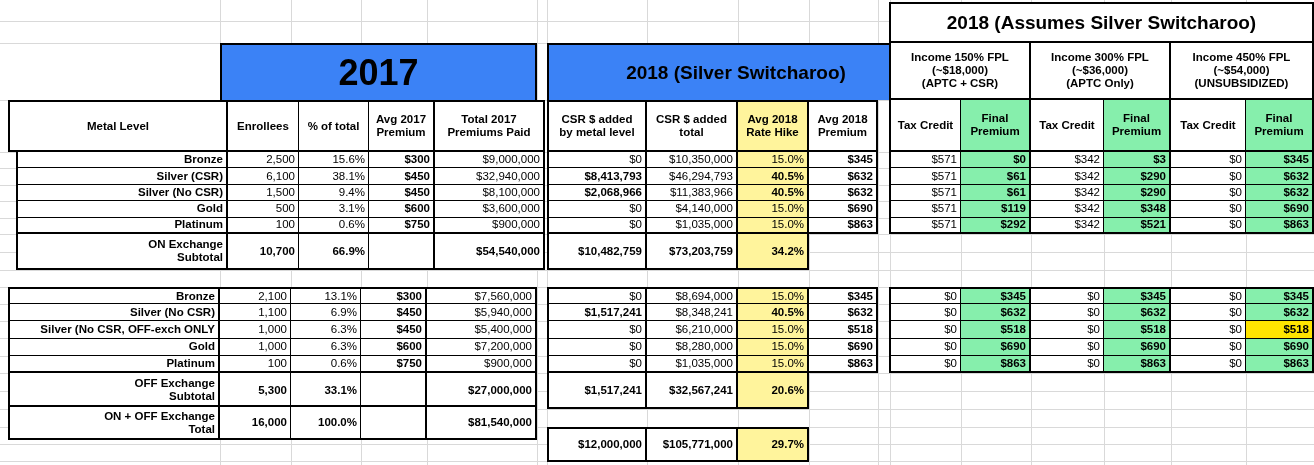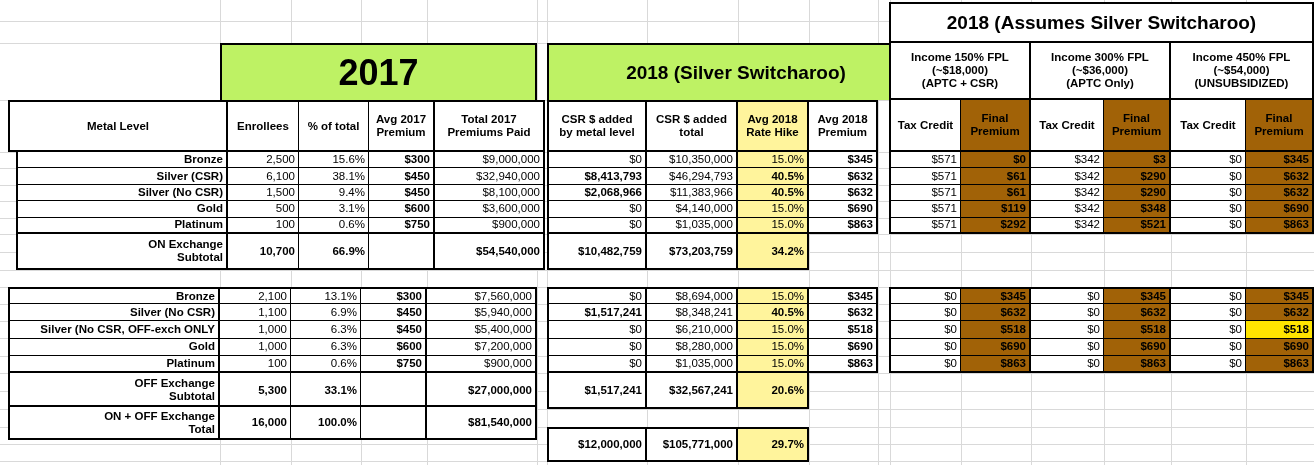--- a/index.html
+++ b/index.html
@@ -11,24 +11,24 @@
      padding:0 3px;font-size:11.5px;line-height:1.12;background:#fff;white-space:pre-line;
      border-right:1px solid #000;border-bottom:1px solid #000;overflow:hidden;}
   .h{justify-content:center;text-align:center;font-weight:700;padding:0 1px;}
   .lab{font-weight:700;text-align:right;margin-left:8px;}
   .b{font-weight:700;}
   .t2{border-top:2px solid #000;}
   .l2{border-left:2px solid #000;}
   .r2{border-right-width:2px;}
   .b2{border-bottom-width:2px;}
   .yl{background:#FFF49C;}
-  .gn{background:#a16207;}
+  .gn{background:#86efac;}
   .hot{background:#FFE400;}
   .nb{border:none;background:transparent;}
-  .ybox{position:absolute;box-sizing:border-box;background:#bef264;border:2px solid #000;border-bottom:0;
+  .ybox{position:absolute;box-sizing:border-box;background:#3b82f6;border:2px solid #000;border-bottom:0;
         display:flex;align-items:center;justify-content:center;font-weight:700;}
   .yr2017{font-size:36px;}
   .ttl{font-size:19px;}
 </style>
 </head>
 <body>
 
 <div class="stage">
 
   <svg class="gridsvg" width="1314" height="465">

